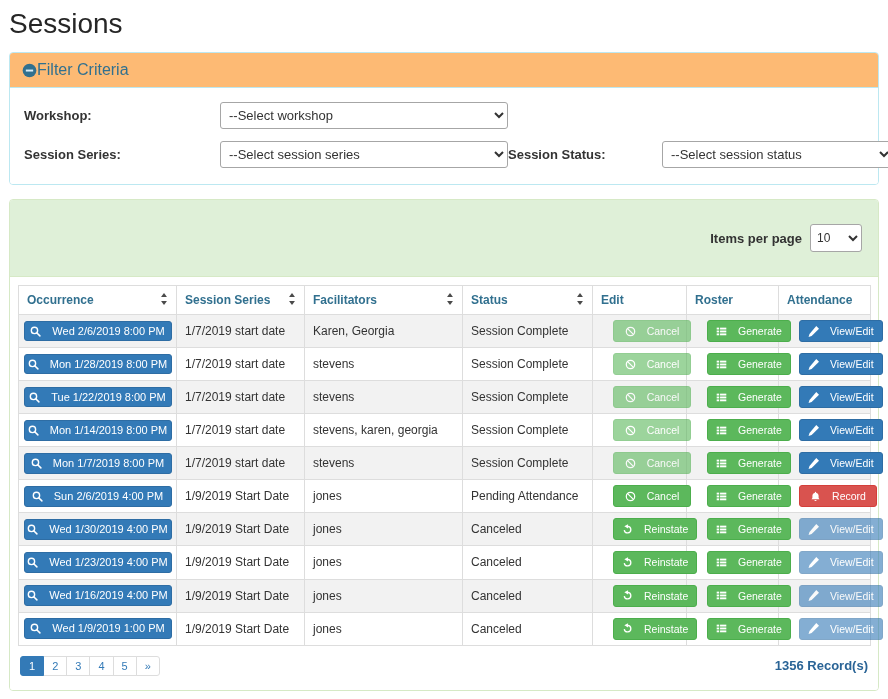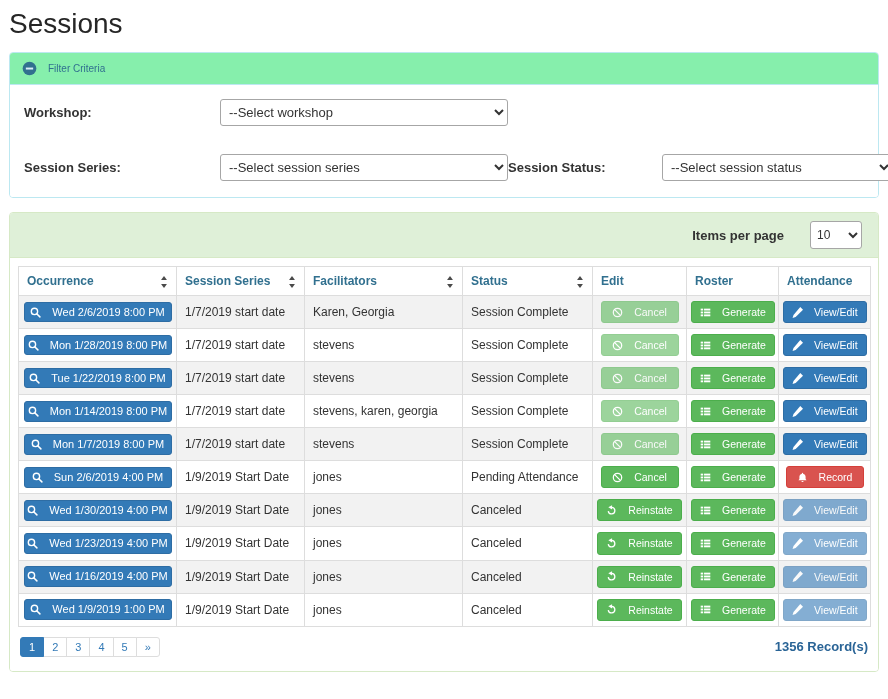--- a/index.html
+++ b/index.html
@@ -2,50 +2,50 @@
 <html><head>
 <meta charset="utf-8">
 <style>
   html,body{margin:0;padding:0}
   body{width:888px;height:699px;background:#fff;font-family:"Liberation Sans","DejaVu Sans",sans-serif;color:#333;font-size:13px;overflow:hidden}
   .page{padding:4px 9px 0}
   h1{font-size:28px;font-weight:400;color:#262626;margin:4px 0 12px}
 
   .panel{border-radius:4px;margin-bottom:14px}
   .panel-filter{border:1px solid #bce8f1}
-  .filter-heading{background:#86efac;color:#31708f;padding:8px 12px;display:flex;align-items:center;gap:11px;font-size:10px;border-bottom:1px solid #bce8f1;border-radius:3px 3px 0 0;cursor:pointer}
+  .filter-heading{background:#fdba74;color:#31708f;padding:8px 12px;display:flex;align-items:center;gap:0;font-size:16px;border-bottom:1px solid #bce8f1;border-radius:3px 3px 0 0;cursor:pointer}
   .filter-body{padding:14px 14px 16px;background:#fff;border-radius:0 0 3px 3px}
   .form-row{display:flex;align-items:center}
-  .form-row + .form-row{margin-top:28px}
+  .form-row + .form-row{margin-top:12px}
   .form-group{display:flex;align-items:center}
   .form-label{width:151px;padding-right:45px;font-weight:bold;font-size:13px;color:#333}
   select{font-family:inherit;font-size:13px;color:#333;background:#fff;border:1px solid #a6a6a6;border-radius:3px;height:27px;padding:2px 4px}
   .select-filter{width:288px}
   .fg-status{margin-left:auto;margin-right:24px}
   .fg-status .form-label{width:130px;padding-right:24px}
   .fg-status select{width:231px}
 
   .panel-results{border:1px solid #d6e9c6}
-  .results-heading{background:#dff0d8;padding:8px 16px;display:flex;justify-content:flex-end;align-items:center;gap:26px;border-bottom:1px solid #d6e9c6;border-radius:3px 3px 0 0}
+  .results-heading{background:#dff0d8;padding:24px 16px;display:flex;justify-content:flex-end;align-items:center;gap:8px;border-bottom:1px solid #d6e9c6;border-radius:3px 3px 0 0}
   .ipp-label{font-size:13px;font-weight:bold;color:#333}
   .select-ipp{width:52px;height:28px;font-size:12px;padding:1px 2px}
 
   .table-wrap{padding:8px;background:#fff}
   table{width:100%;border-collapse:collapse;table-layout:fixed}
   col.c0{width:158px}col.c1{width:128px}col.c2{width:158px}col.c3{width:130px}col.c4{width:94px}col.c5{width:92px}col.c6{width:92px}
   th,td{border:1px solid #ddd}
   thead tr{background:#fff}
   th{padding:7px 8px;font-size:12px;color:#31708f;text-align:left;font-weight:bold}
-  .th-inner{display:flex;justify-content:space-between;align-items:flex-end}
+  .th-inner{display:flex;justify-content:space-between;align-items:flex-start}
   .sort{display:inline-flex;align-items:center;cursor:pointer}
   td{padding:5px 8px;font-size:12px;vertical-align:middle;color:#333}
   tbody tr:nth-child(odd){background:#f2f2f2}
   tbody tr:nth-child(even){background:#fff}
   .cell-occ{padding:5px 4px;text-align:center}
-  .cell-btn{text-align:center;padding:5px 4px}
+  .cell-btn{text-align:center;padding:5px 20px}
 
   .btn{display:inline-flex;align-items:center;justify-content:center;gap:11px;border-radius:3px;color:#fff;font-size:10.5px;line-height:1.15;padding:4px 8px;border:1px solid transparent;cursor:pointer;font-family:inherit;white-space:nowrap}
   .btn-occ{width:148px;font-size:11px;padding:3px 4px}
   .btn-primary{background:#337ab7;border-color:#2e6da4}
   .btn-success{background:#5cb85c;border-color:#4cae4c}
   .btn-danger{background:#d9534f;border-color:#d43f3a}
   .btn.disabled{opacity:.6;cursor:not-allowed}
   .cell-btn .btn{min-width:78px}
   .ico{display:inline-flex;align-items:center}
   .ico svg{display:block}

